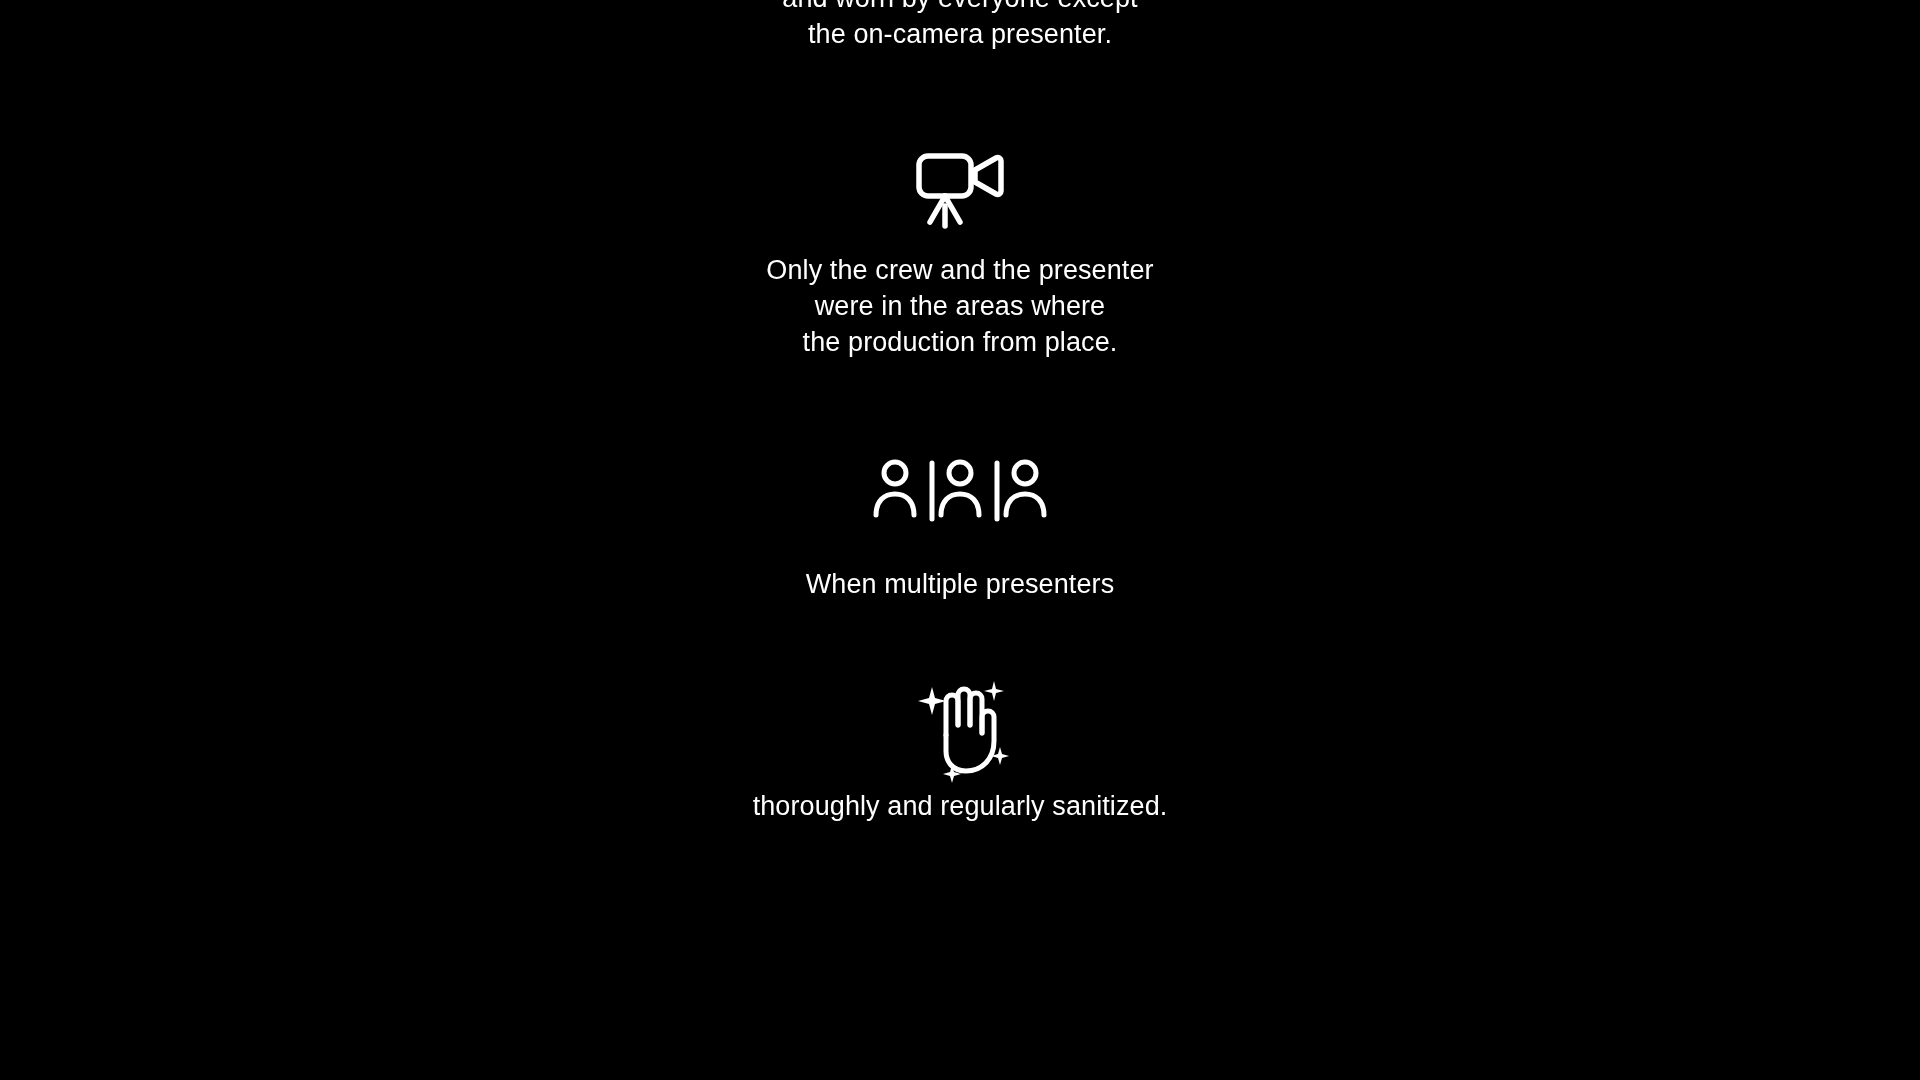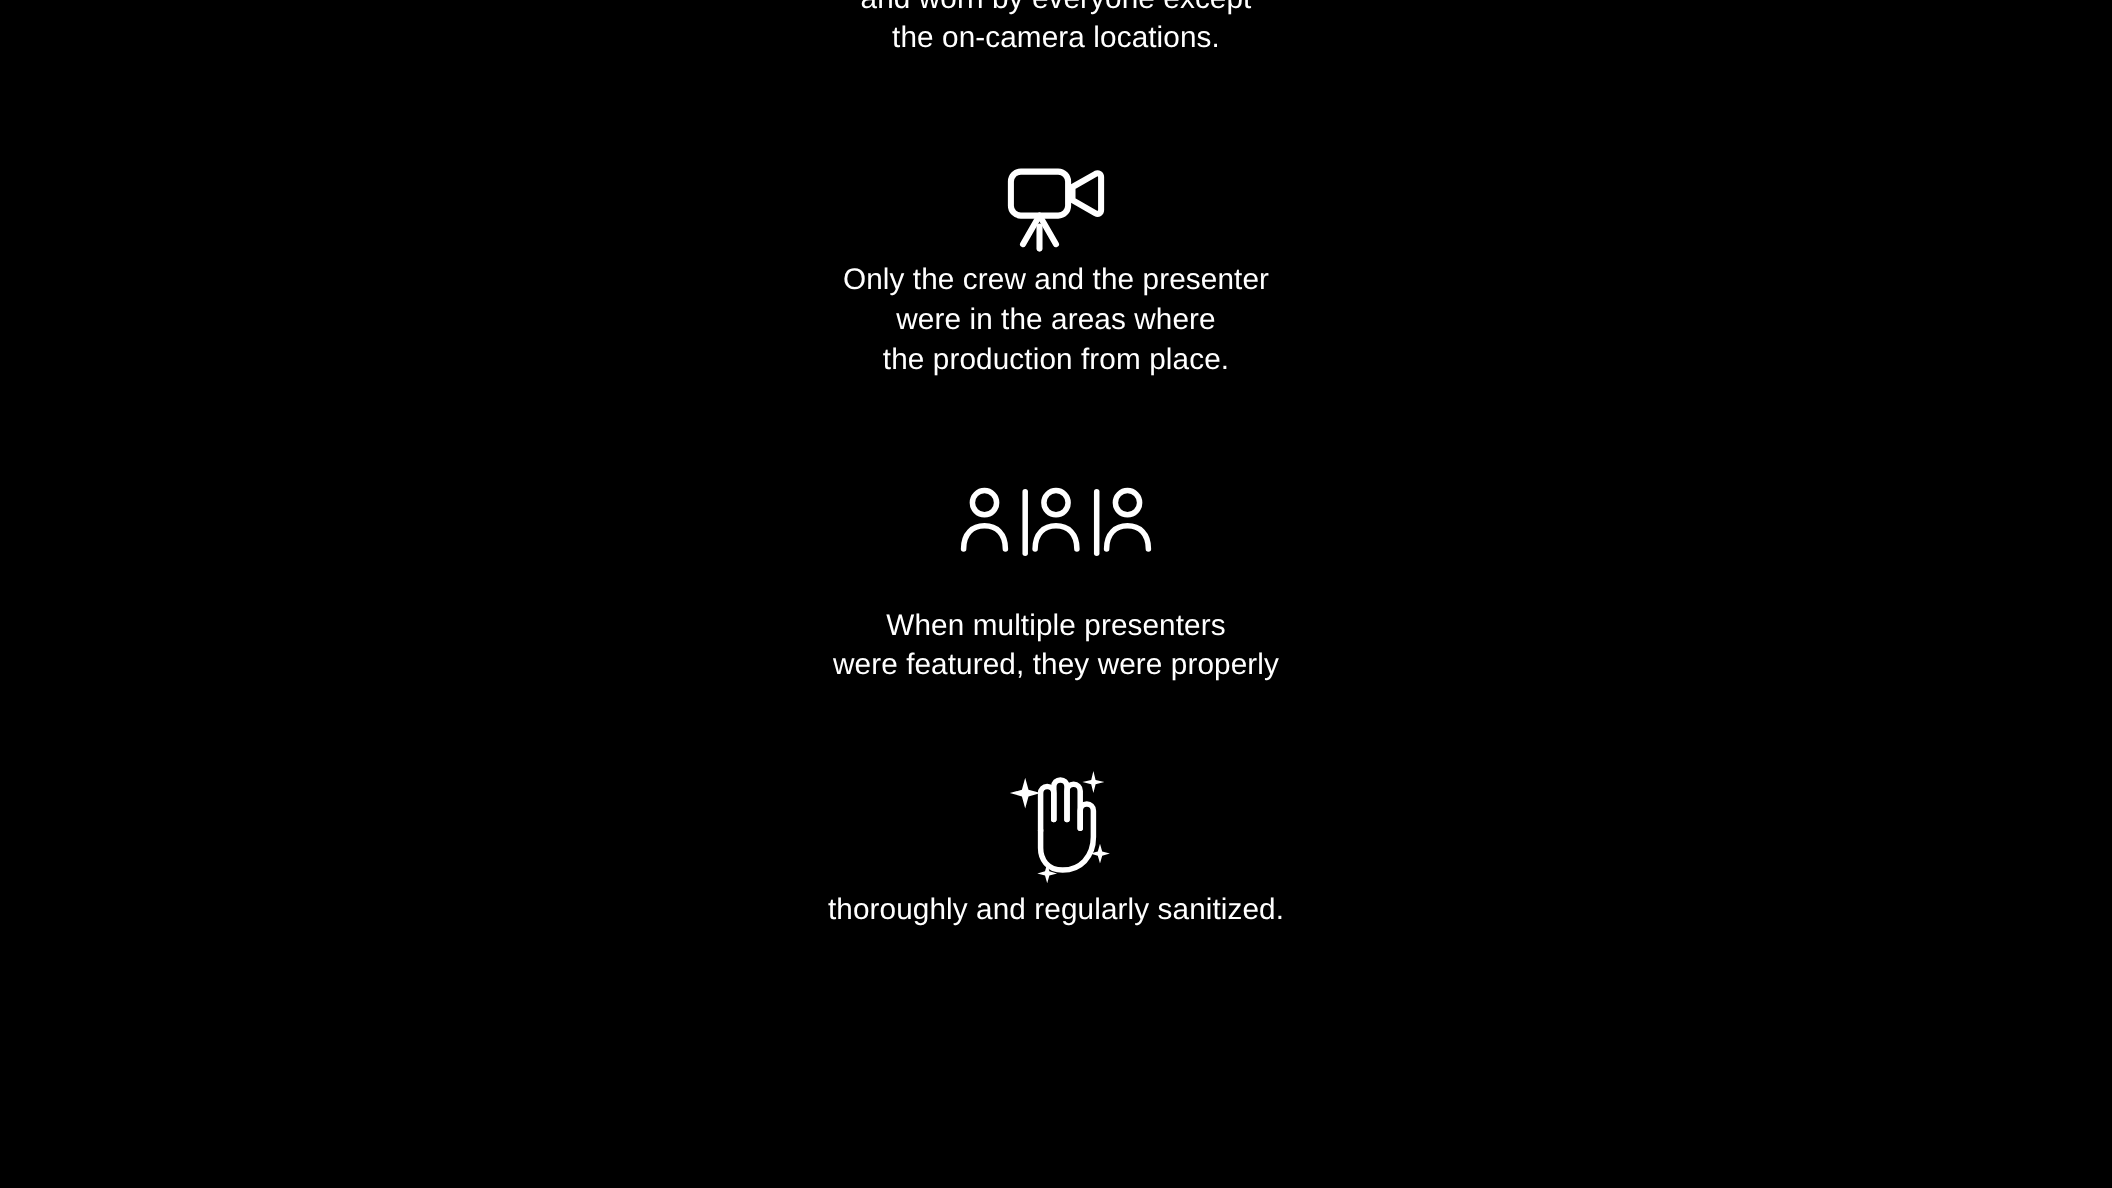--- a/index.html
+++ b/index.html
@@ -53,33 +53,33 @@
   .caption {
     text-align: center;
     font-size: 27px;
     line-height: 36px;
     letter-spacing: 0.1px;
     color: #ffffff;
   }
   .b1 { margin-top: 92px; }
   .b2 { margin-top: 86px; }
   .b3 { margin-top: 80px; }
-  .b1 .caption { }
+  .b1 .caption { margin-top: 16px; }
   .b2 .caption { margin-top: 28px; }
   .b3 .caption { margin-top: 14px; }
 </style>
 </head>
 <body>
 
 <div class="page">
   <div class="column">
 
     <div class="partial-text">
       <div>and worn by everyone except</div>
-      <div>the on-camera locations.</div>
+      <div>the on-camera presenter.</div>
     </div>
 
     <div class="block b1">
       <div class="icon-wrap">
         <svg width="92" height="84" viewBox="0 0 92 84" fill="none" xmlns="http://www.w3.org/2000/svg" aria-hidden="true">
           <rect x="5" y="8" width="52" height="40" rx="9" stroke="#ffffff" stroke-width="5.5"></rect>
           <path d="M61 22 L82 10 C84.5 8.7 87 10.4 87 13 V43 C87 45.6 84.5 47.3 82 46 L61 34 Z" stroke="#ffffff" stroke-width="5.5" stroke-linejoin="round"></path>
           <path d="M31 48 L16 74" stroke="#ffffff" stroke-width="5.5" stroke-linecap="round"></path>
           <path d="M31 48 L46 74" stroke="#ffffff" stroke-width="5.5" stroke-linecap="round"></path>
           <path d="M31 58 L31 78" stroke="#ffffff" stroke-width="5.5" stroke-linecap="round"></path>
@@ -100,21 +100,20 @@
           <path d="M62 6 V62" stroke="#ffffff" stroke-width="5" stroke-linecap="round"></path>
           <circle cx="90" cy="16" r="11" stroke="#ffffff" stroke-width="5"></circle>
           <path d="M71 58 C71 44 79 37 90 37 C101 37 109 44 109 58" stroke="#ffffff" stroke-width="5" stroke-linecap="round"></path>
           <path d="M127 6 V62" stroke="#ffffff" stroke-width="5" stroke-linecap="round"></path>
           <circle cx="155" cy="16" r="11" stroke="#ffffff" stroke-width="5"></circle>
           <path d="M136 58 C136 44 144 37 155 37 C166 37 174 44 174 58" stroke="#ffffff" stroke-width="5" stroke-linecap="round"></path>
         </svg>
       </div>
       <div class="caption">
         <div>When multiple presenters</div>
-        <div>were featured, they were properly</div>
       </div>
     </div>
 
     <div class="block b3">
       <div class="icon-wrap">
         <svg width="100" height="110" viewBox="0 0 100 110" fill="none" xmlns="http://www.w3.org/2000/svg" aria-hidden="true">
           <path d="M36 62 V28 C36 24.5 38.6 22 42 22 C45.4 22 48 24.5 48 28 V52" stroke="#ffffff" stroke-width="5" stroke-linecap="round"></path>
           <path d="M48 52 V22 C48 18.5 50.6 16 54 16 C57.4 16 60 18.5 60 22 V52" stroke="#ffffff" stroke-width="5" stroke-linecap="round"></path>
           <path d="M60 52 V26 C60 22.5 62.6 20 66 20 C69.4 20 72 22.5 72 26 V60" stroke="#ffffff" stroke-width="5" stroke-linecap="round"></path>
           <path d="M72 60 V44 C72 40.5 74.6 38 78 38 C81.4 38 84 40.5 84 44 V68 C84 86 72 98 56 98 C42 98 36 88 36 78 V62" stroke="#ffffff" stroke-width="5" stroke-linecap="round" stroke-linejoin="round"></path>

